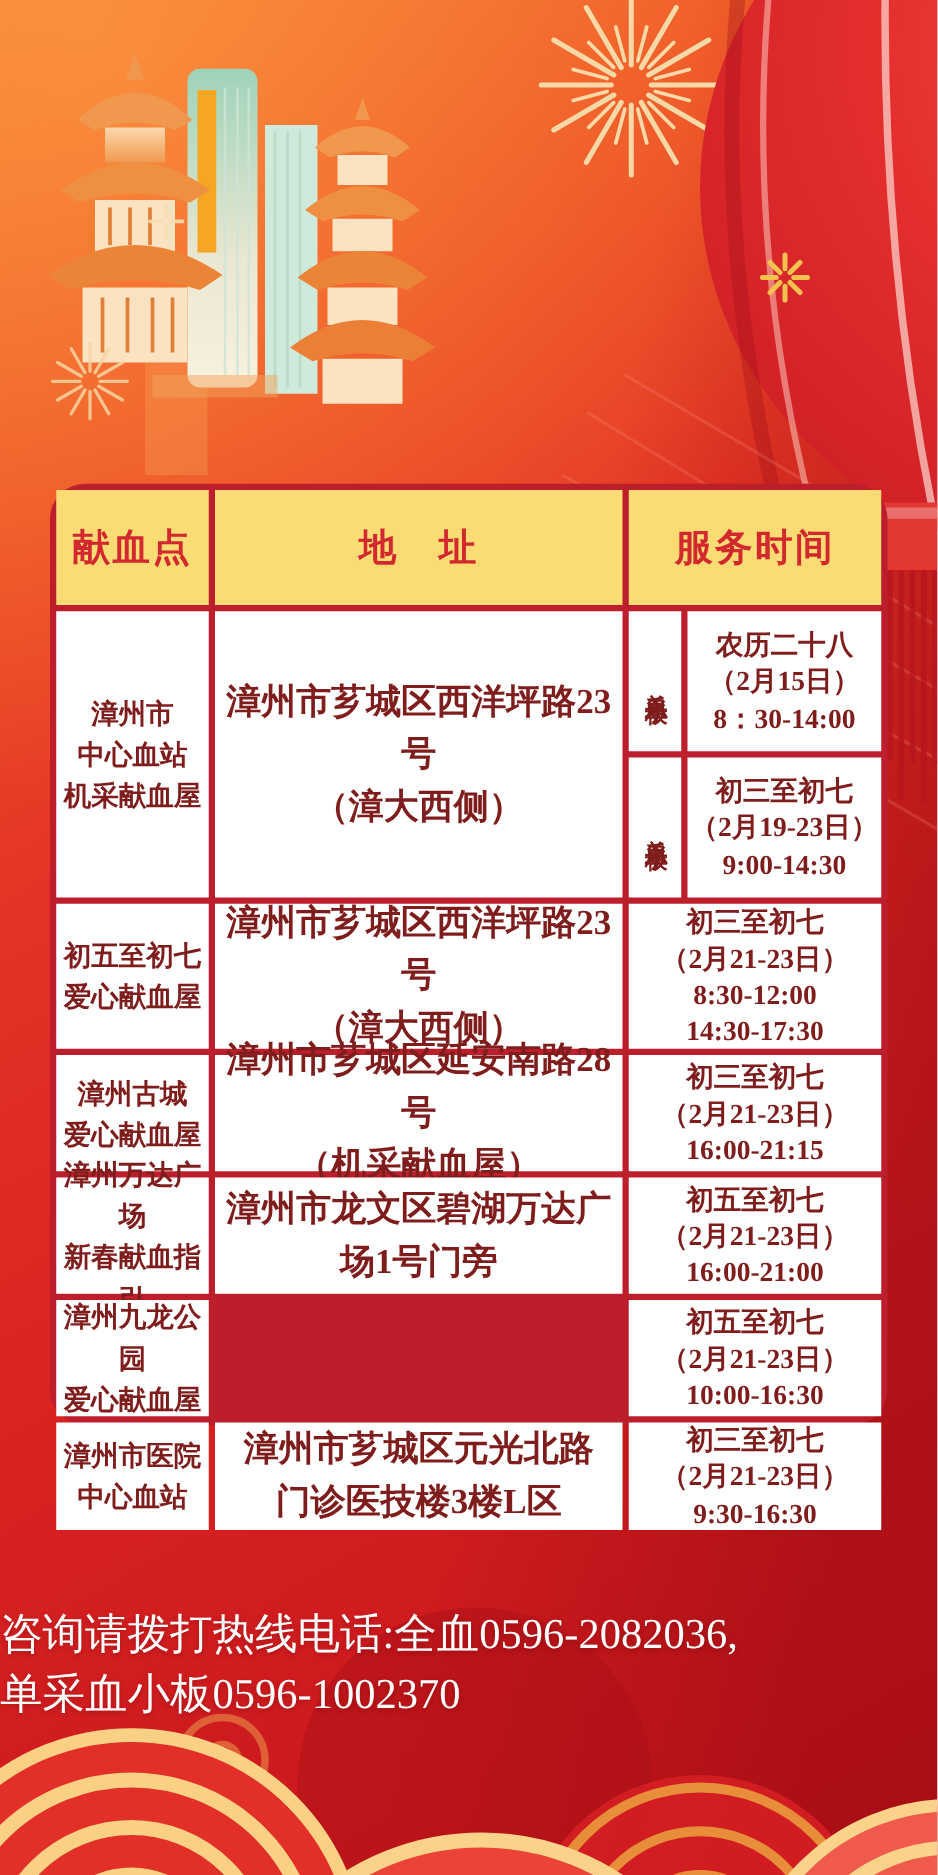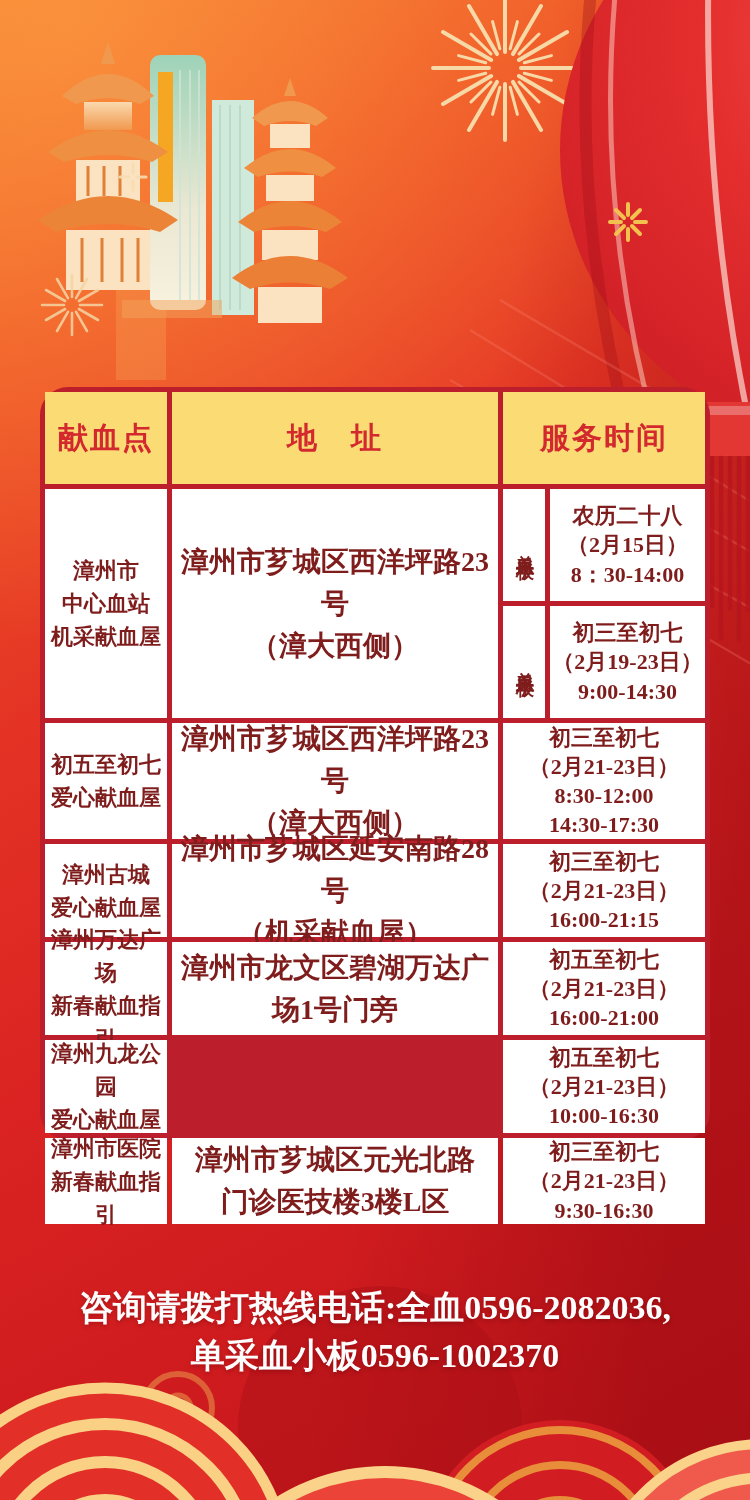--- a/index.html
+++ b/index.html
@@ -21,22 +21,22 @@
     grid-template-columns:122px 326px 42px 1fr;
     grid-template-rows:92px 112px 112px 116px 93px 93px 93px 86px;gap:5px;}
   .cell{background:#ffffff;display:flex;align-items:center;justify-content:center;
     text-align:center;font-weight:bold;color:#7f1d1d;white-space:pre-line;}
   .hcell{background:#fbdc74;color:#d2282e;font-size:30px;font-weight:800;letter-spacing:2px;}
   .pt{font-size:22px;line-height:1.5;}
   .addr{font-size:28px;line-height:1.5;}
   .time{font-size:22px;line-height:1.32;}
   .vlabel{font-size:18px;line-height:1.1;writing-mode:vertical-rl;letter-spacing:2px;}
   .c1{grid-column:1;} .c2{grid-column:2;} .c3{grid-column:3;} .c4{grid-column:4;} .c34{grid-column:3/5;}
-  .hotline{position:absolute;top:1284px;left:0;width:100%;z-index:2;text-align:center;
-    color:#fdfdfd;font-weight:700;font-size:34px;line-height:1.4;
+  .hotline{position:absolute;top:1284px;left:0;width:100%;z-index:2;
+    color:#fdfdfd;font-weight:400;font-size:34px;line-height:1.4;
     text-shadow:0 2px 4px rgba(90,0,5,.35);}
 </style>
 </head>
 <body>
 
 <div class="poster">
   <div class="shade"></div>
 
   <svg class="decor" width="750" height="1500" viewBox="0 0 750 1500">
     <defs>
@@ -233,21 +233,21 @@
 （2月21-23日）
 16:00-21:00</div>
 
     <div class="cell pt c1" style="grid-row:7">漳州九龙公园
 爱心献血屋</div>
     <div class="cell time c34" style="grid-row:7">初五至初七
 （2月21-23日）
 10:00-16:30</div>
 
     <div class="cell pt c1" style="grid-row:8">漳州市医院
-新春献血指引</div>
+中心血站</div>
     <div class="cell addr c2" style="grid-row:8">漳州市芗城区元光北路
 门诊医技楼3楼L区</div>
     <div class="cell time c34" style="grid-row:8">初三至初七
 （2月21-23日）
 9:30-16:30</div>
   </div>
 
   <div class="hotline">
     <div>咨询请拨打热线电话:全血0596-2082036,</div>
     <div>单采血小板0596-1002370</div>

